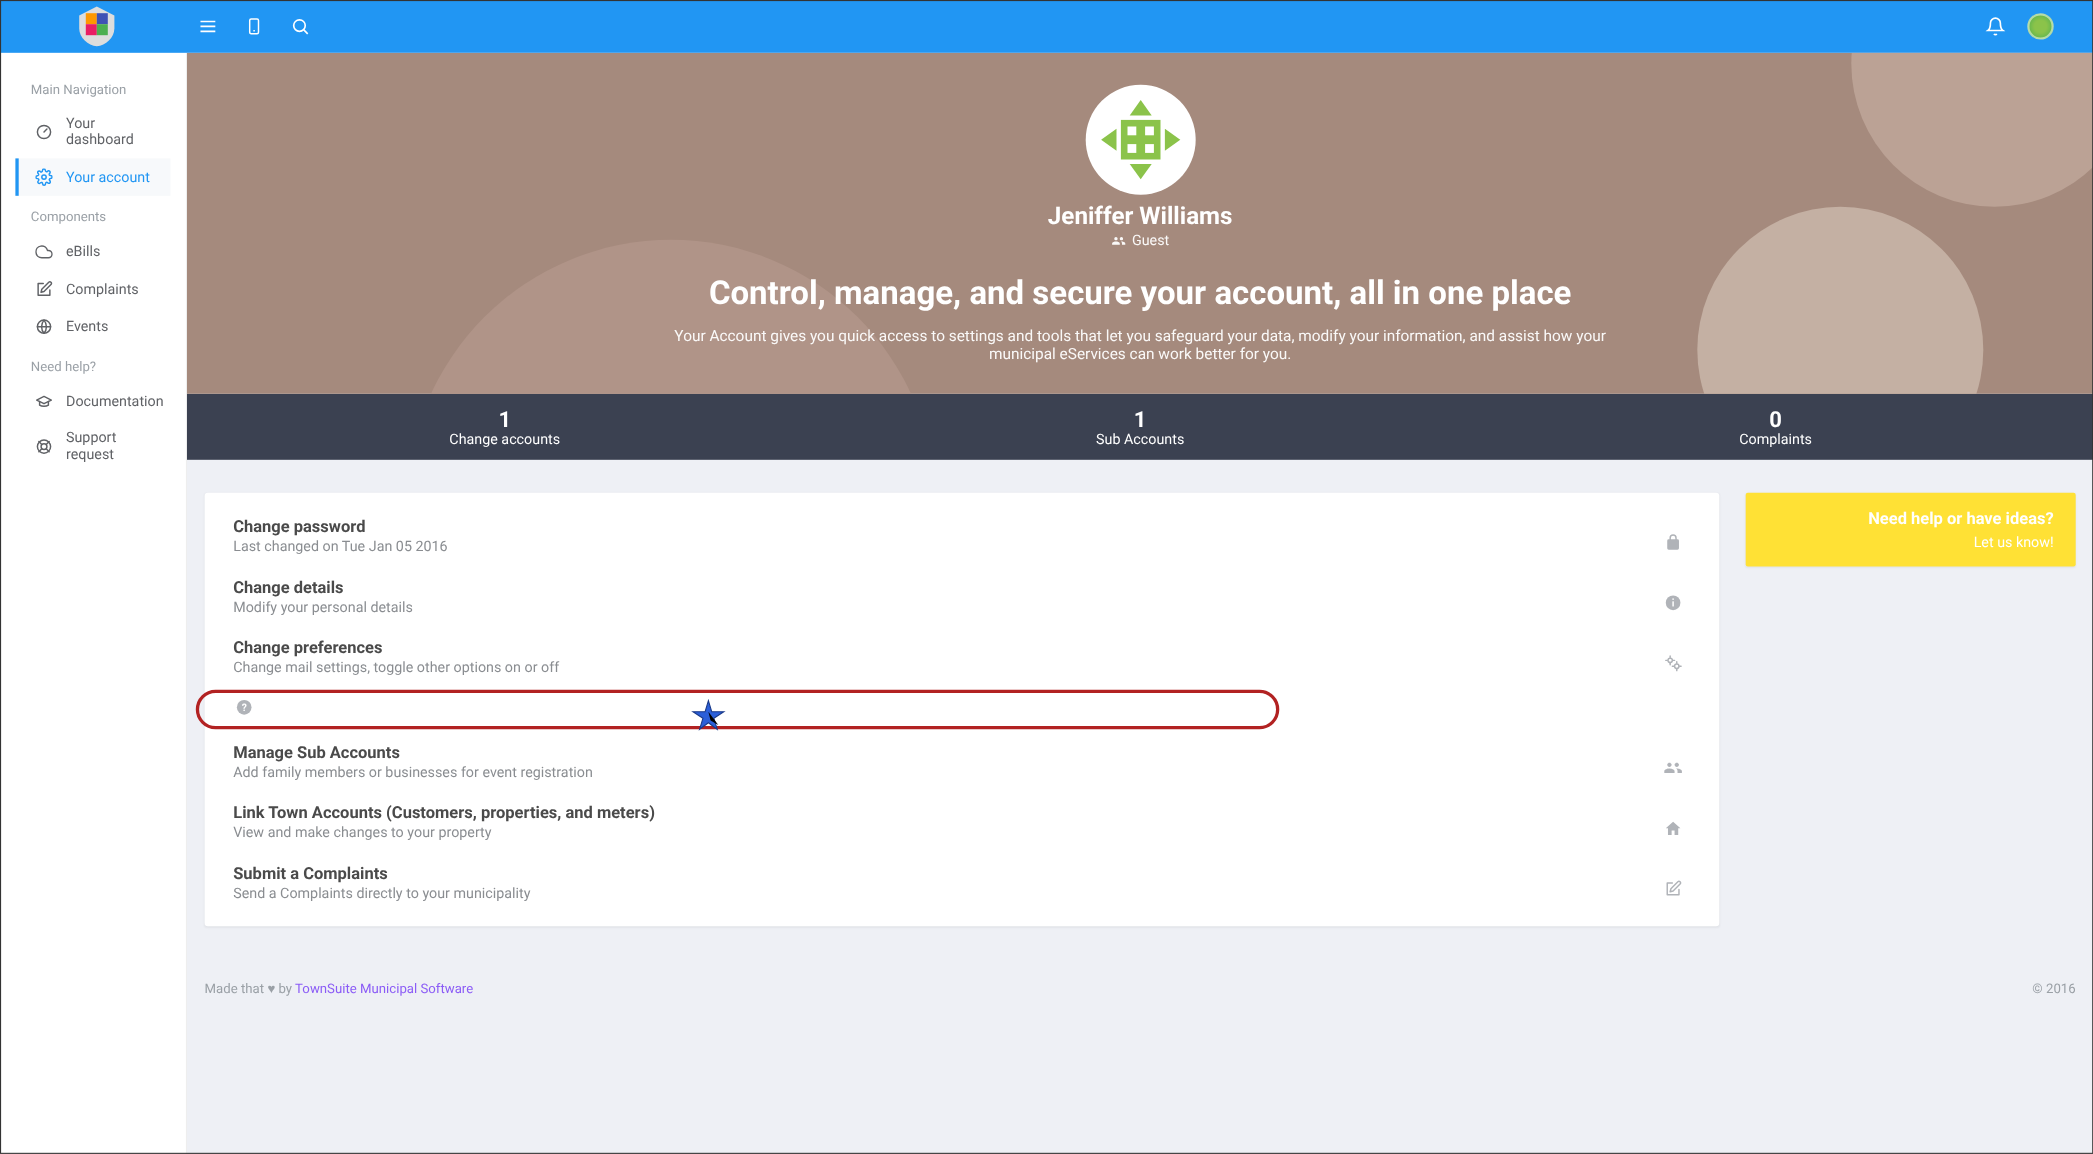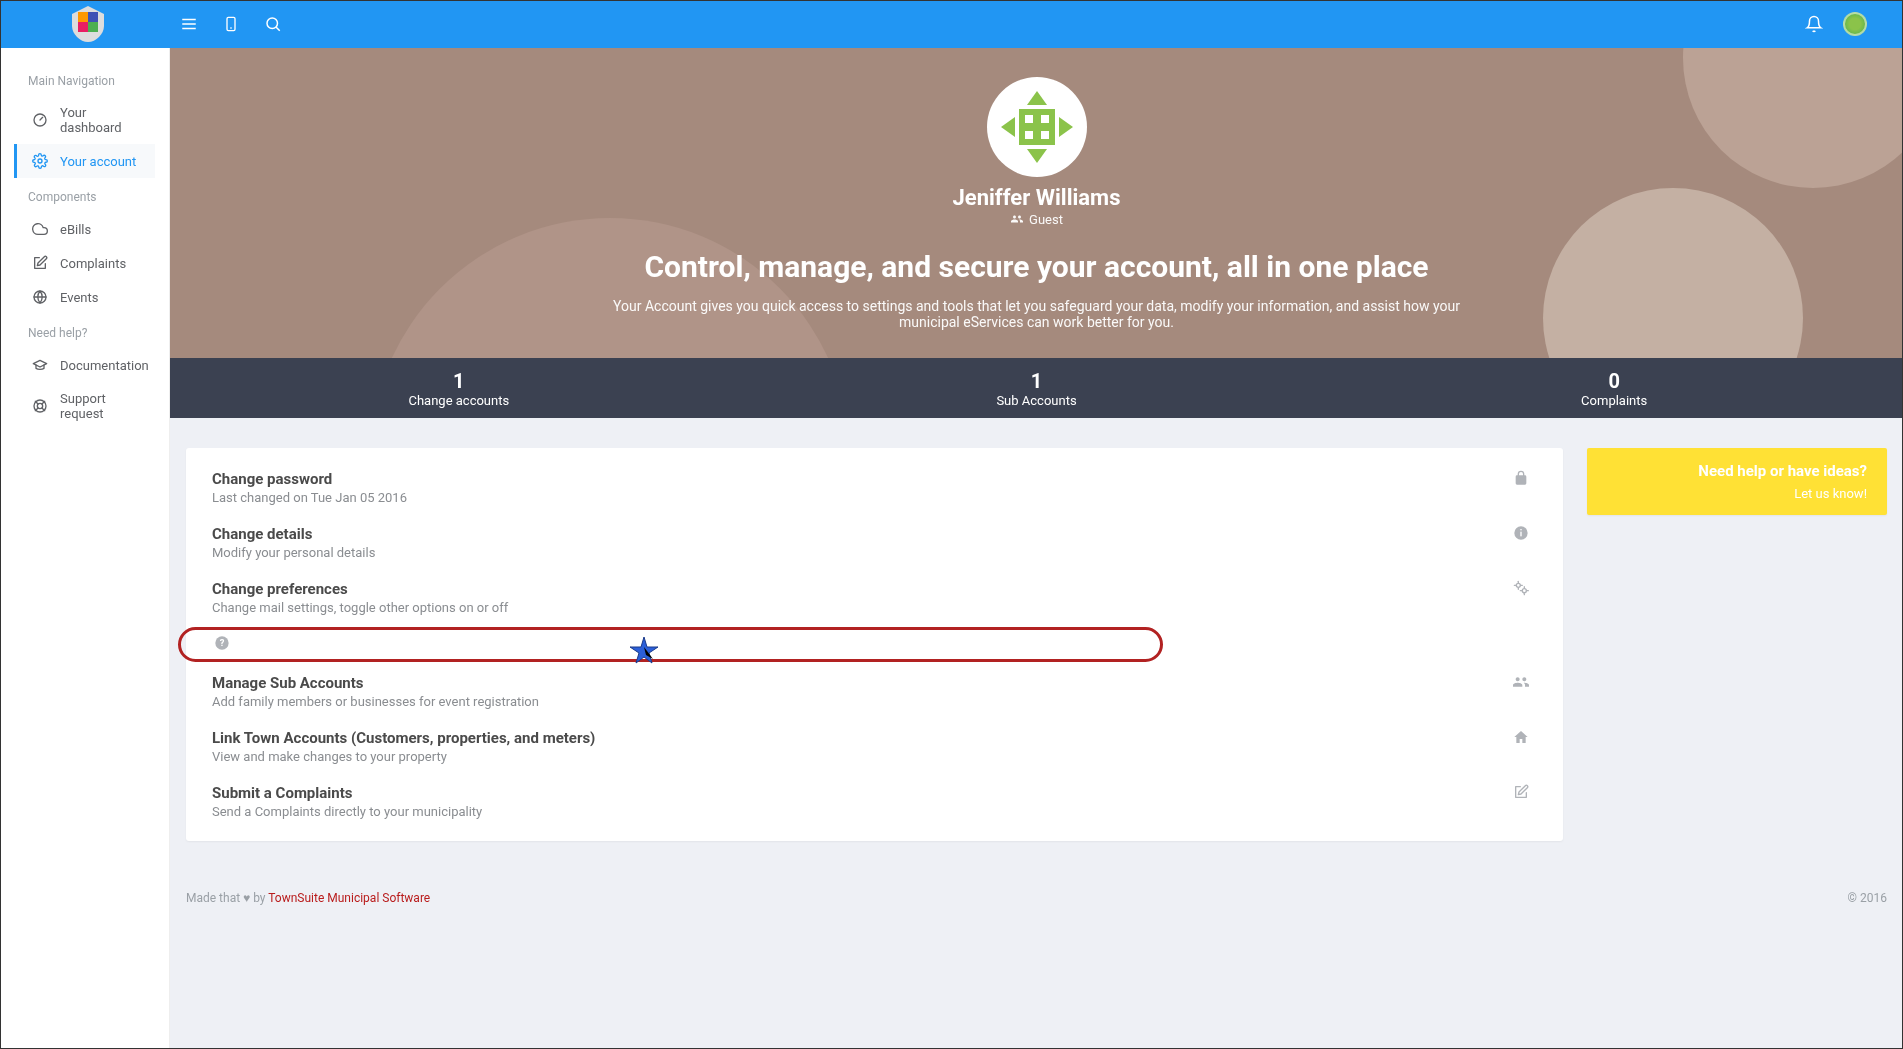--- a/index.html
+++ b/index.html
@@ -140,21 +140,21 @@
 }
 .card {
   background: #fff;
   border-radius: 3px;
   padding: 12px 0;
   flex: 1;
   box-shadow: 0 1px 2px rgba(0,0,0,0.05);
 }
 .option {
   display: flex;
-  align-items: flex-start;
+  align-items: flex-end;
   padding: 10px 26px;
   cursor: pointer;
   position: relative;
 }
 .option-text { flex:1; }
 .option-title { font-size: 15px; font-weight:700; color: #4a4a4a; }
 .option-desc { font-size: 13px; color: #8a8d91; margin-top:2px; }
 .option-icon { color: #b0b3b8; width:20px; text-align:center; margin-right: 6px;}
 .highlight-ring {
   position: absolute;
@@ -186,21 +186,21 @@
 .help-title { font-weight:700; font-size:15px; }
 .help-sub { font-size:13px; margin-top:6px; }
 .footer {
   padding: 16px;
   color: #9aa0a6;
   font-size: 12px;
   display: flex;
   justify-content: space-between;
   margin-top: 24px;
 }
-.footer a { color: #b91c1c; text-decoration: none; }
+.footer a { color: #8b5cf6; text-decoration: none; }
 </style>
 </head>
 <body>
 
 <div class="topbar">
   <div class="logo">
     <svg viewBox="0 0 40 40">
       <path d="M20 2 L36 10 L36 22 C36 30 28 38 20 38 C12 38 4 30 4 22 L4 10 Z" fill="#ddd"></path>
       <rect x="10" y="8" width="10" height="10" fill="#ff9800"></rect>
       <rect x="20" y="8" width="10" height="10" fill="#3f51b5"></rect>

